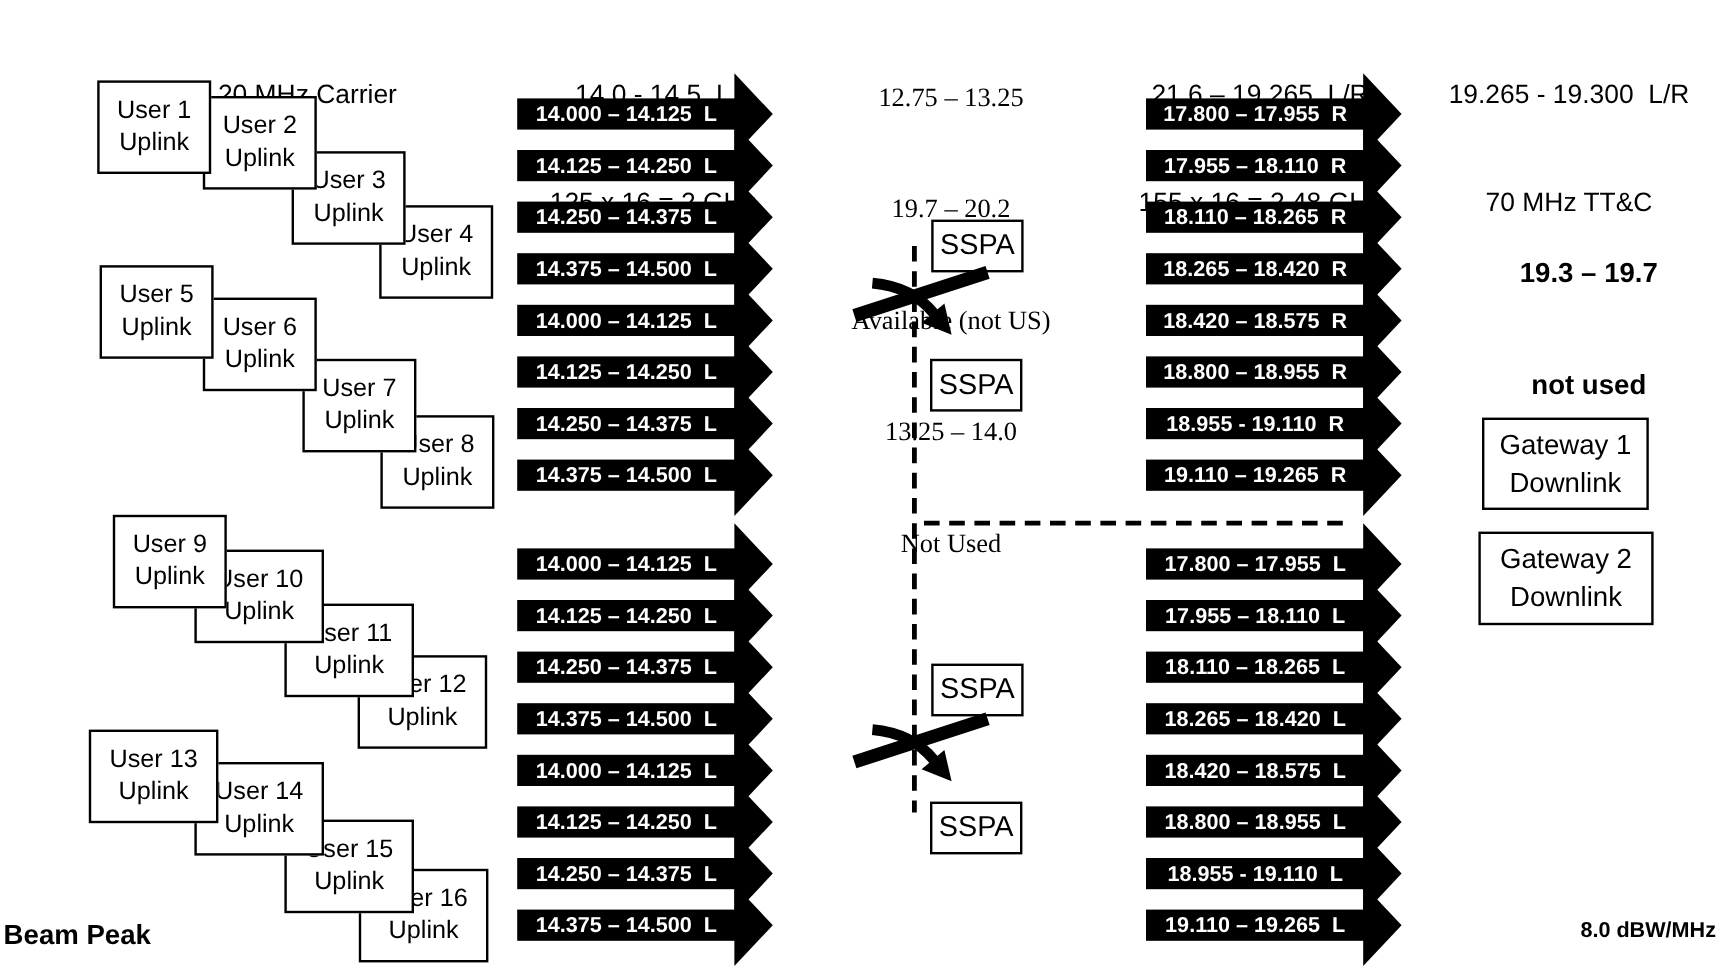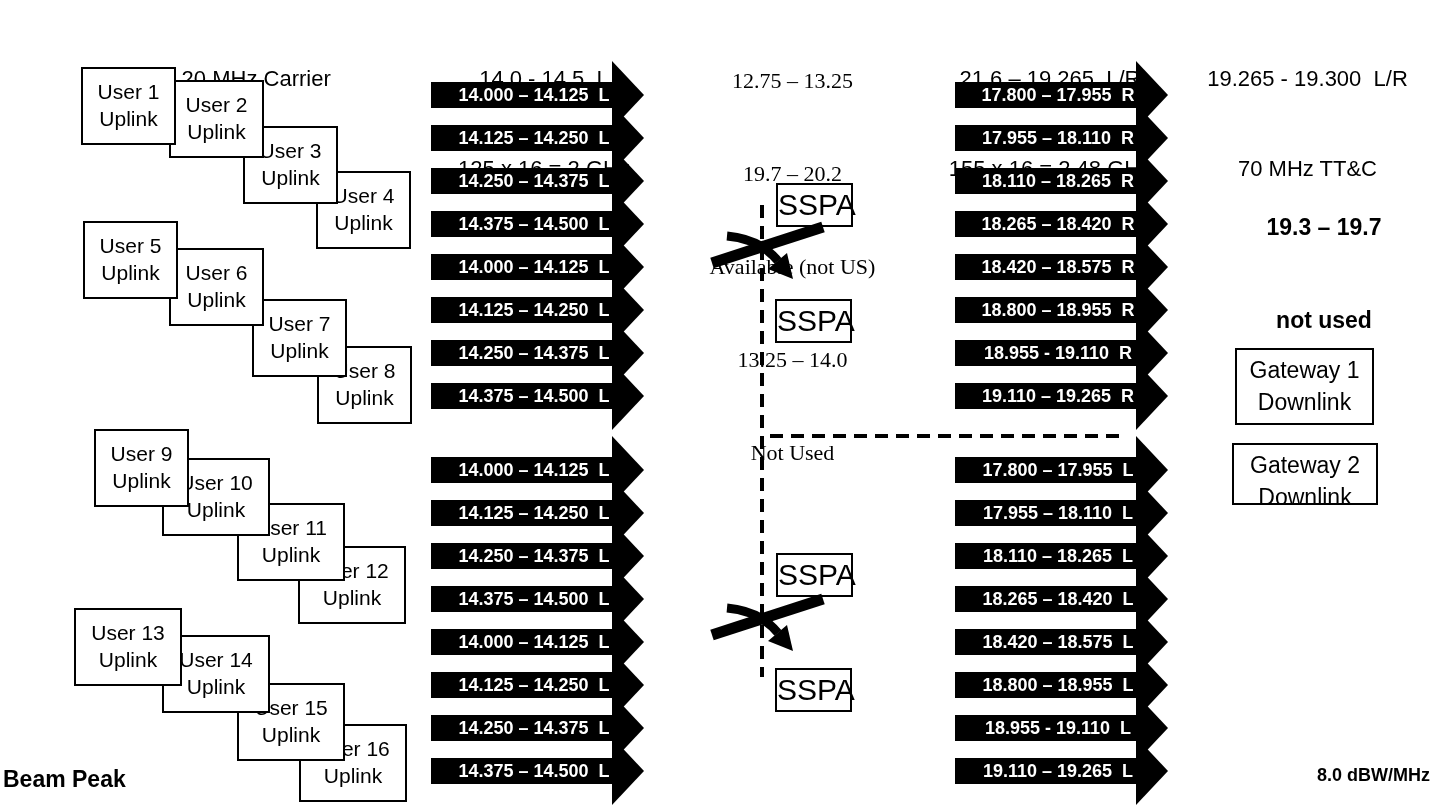--- a/index.html
+++ b/index.html
@@ -5,26 +5,26 @@
   html,body{margin:0;padding:0;background:#fff;}
   .stage{position:relative;width:1435px;height:807px;background:#fff;color:#000;
          font-family:"Liberation Sans",sans-serif;overflow:hidden;}
   .hdr{position:absolute;text-align:center;font-size:22px;line-height:30px;white-space:pre;}
   .hdr.serif{font-family:"Liberation Serif",serif;line-height:31px;}
   .hdr div{white-space:pre;}
   .user-box{position:absolute;width:95px;height:78px;border:2px solid #000;background:#fff;
             text-align:center;font-size:21px;line-height:27px;padding-top:9px;box-sizing:border-box;}
   .arrow{position:absolute;width:182px;height:26px;}
   .bar{position:absolute;left:0;top:0;width:182px;height:26px;background:#000;color:#fff;
-       font-weight:bold;font-size:18px;line-height:26px;text-align:center;white-space:pre;padding-left:12px;}
+       font-weight:bold;font-size:18px;line-height:26px;text-align:center;white-space:pre;}
   .head{position:absolute;left:181px;top:-21px;width:0;height:0;
         border-top:34px solid transparent;border-bottom:34px solid transparent;
         border-left:32px solid #000;}
   .sspa{position:absolute;width:77px;height:44px;border:2px solid #000;background:#fff;
-        text-align:center;font-size:30px;line-height:40px;box-sizing:border-box;}
+        text-align:center;font-size:24px;line-height:40px;box-sizing:border-box;}
   .gateway{position:absolute;border:2px solid #000;background:#fff;text-align:center;
            font-size:23px;line-height:32px;padding-top:4px;box-sizing:border-box;}
   .bold-block{position:absolute;left:1224px;top:150px;width:200px;font-weight:bold;
               text-align:center;font-size:23px;line-height:31px;white-space:pre;}
   .beam{position:absolute;left:3px;top:706px;font-weight:bold;font-size:23px;line-height:29.5px;white-space:pre;}
   .power{position:absolute;right:5px;top:765px;font-family:Liberation Sans, sans-serif;
          font-weight:bold;font-size:18px;white-space:pre;}
   .overlay{position:absolute;left:0;top:0;pointer-events:none;}
 </style>
 </head>
@@ -262,21 +262,21 @@
     <span>SSPA</span></div>
   <div class="sspa" style="left:776px;top:553px;">
     <span>SSPA</span></div>
   <div class="sspa" style="left:775px;top:668px;">
     <span>SSPA</span></div>
 
   <div class="gateway" style="left:1235px;top:348px;width:139px;height:77px;">
     <div>Gateway 1</div>
     <div>Downlink</div>
   </div>
-  <div class="gateway" style="left:1232px;top:443px;width:146px;height:62px;">
+  <div class="gateway" style="left:1232px;top:443px;width:146px;height:78px;">
     <div>Gateway 2</div>
     <div>Downlink</div>
   </div>
 
   <div class="bold-block">
     <div>19.3 – 19.7</div>
     <div>not used</div>
   </div>
 
   <div class="beam">

